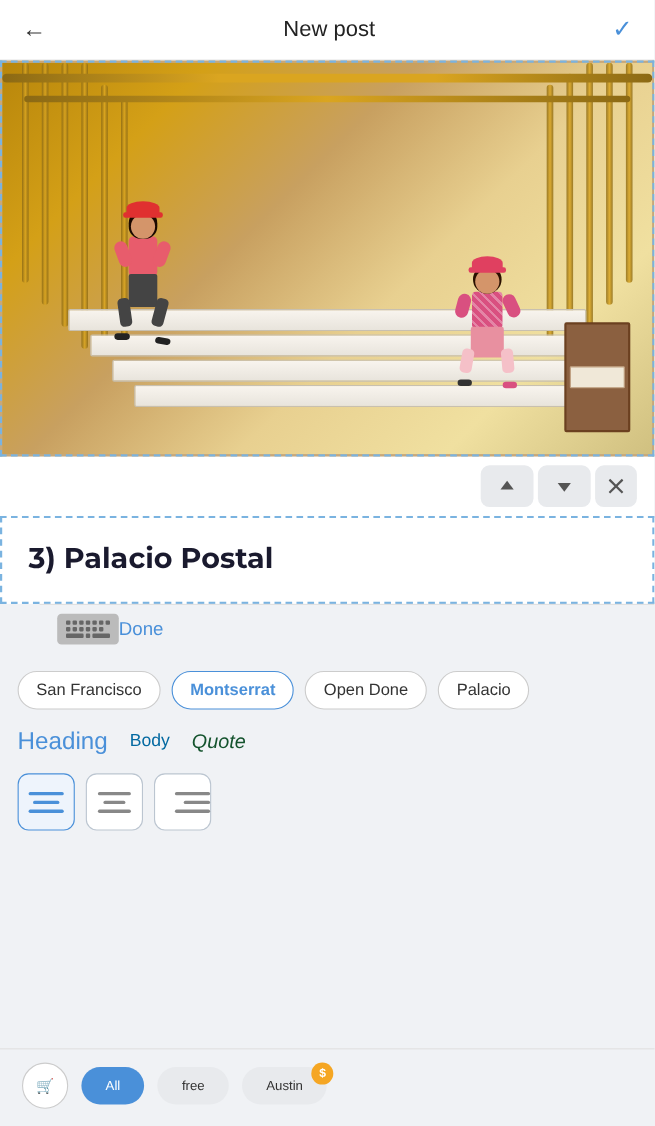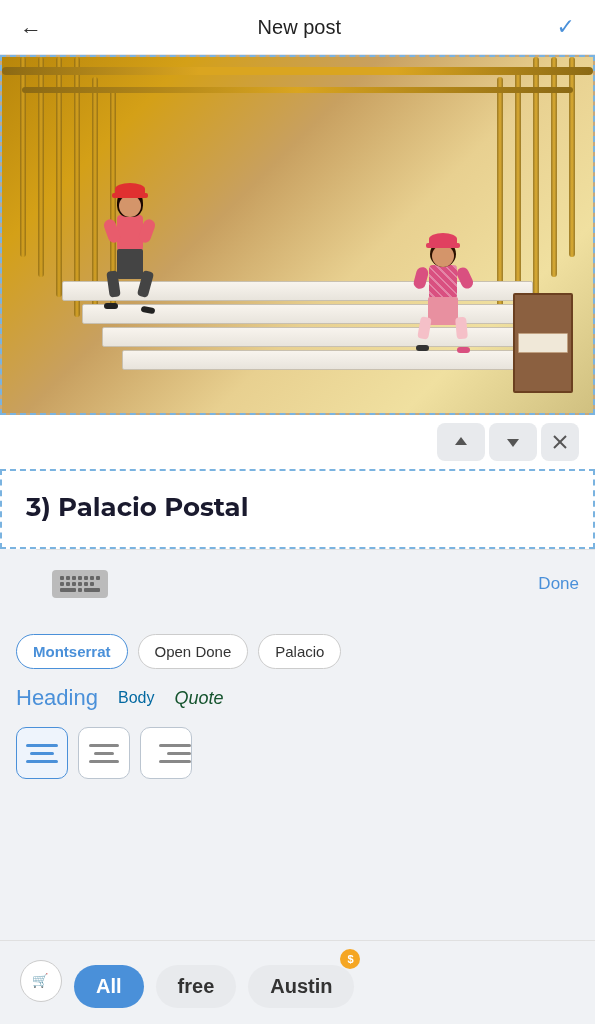--- a/index.html
+++ b/index.html
@@ -116,23 +116,23 @@
       font-size: 26px;
       font-weight: 700;
       color: #1a1a2e;
       font-family: 'Montserrat', sans-serif;
     }
 
     
     .keyboard-toolbar {
       display: flex;
       align-items: center;
-      justify-content: space-between;
+      justify-content: flex-start;
       background: #f0f2f5;
-      padding: 20px 16px;
+      padding: 8px 16px;
       border-top: 1px solid #e0e0e0;
       margin-left: 36px;
     }
     .keyboard-icon {
       background: #bbb;
       border-radius: 4px;
       padding: 6px 8px;
       display: flex;
       flex-direction: column;
       gap: 2px;
@@ -270,25 +270,24 @@
       border-radius: 50%;
       background: #fff;
       cursor: pointer;
       display: flex;
       align-items: center;
       justify-content: center;
     }
     .tag-btn {
       padding: 10px 22px;
       border-radius: 24px;
-      font-size: 20px;
-      font-weight: 700;
+      font-size: 12px;
+      font-weight: 400;
       cursor: pointer;
       border: none;
-      margin-top: 12px;
     }
     .tag-all {
       background: #4a90d9;
       color: #fff;
     }
     .tag-free {
       background: #e8eaed;
       color: #333;
     }
     .tag-austin-wrapper {
@@ -450,20 +449,21 @@
         <div class="key-dot"></div>
         <div class="key-dot" style="width:16px;"></div>
     </div>
   </div>
   <button class="done-btn">Done</button>
 </div>
 
 <div class="bottom-panel">
 
   <div class="font-selector">
+    <div class="font-chip">San Francisco</div>
     <div class="font-chip active">Montserrat</div>
     <div class="font-chip">Open Done</div>
     <div class="font-chip">Palacio</div>
   </div>
 
   <div class="text-style-selector">
     <span class="style-heading">Heading</span>
     <span class="style-body">Body</span>
     <span class="style-quote">Quote</span>
   </div>

